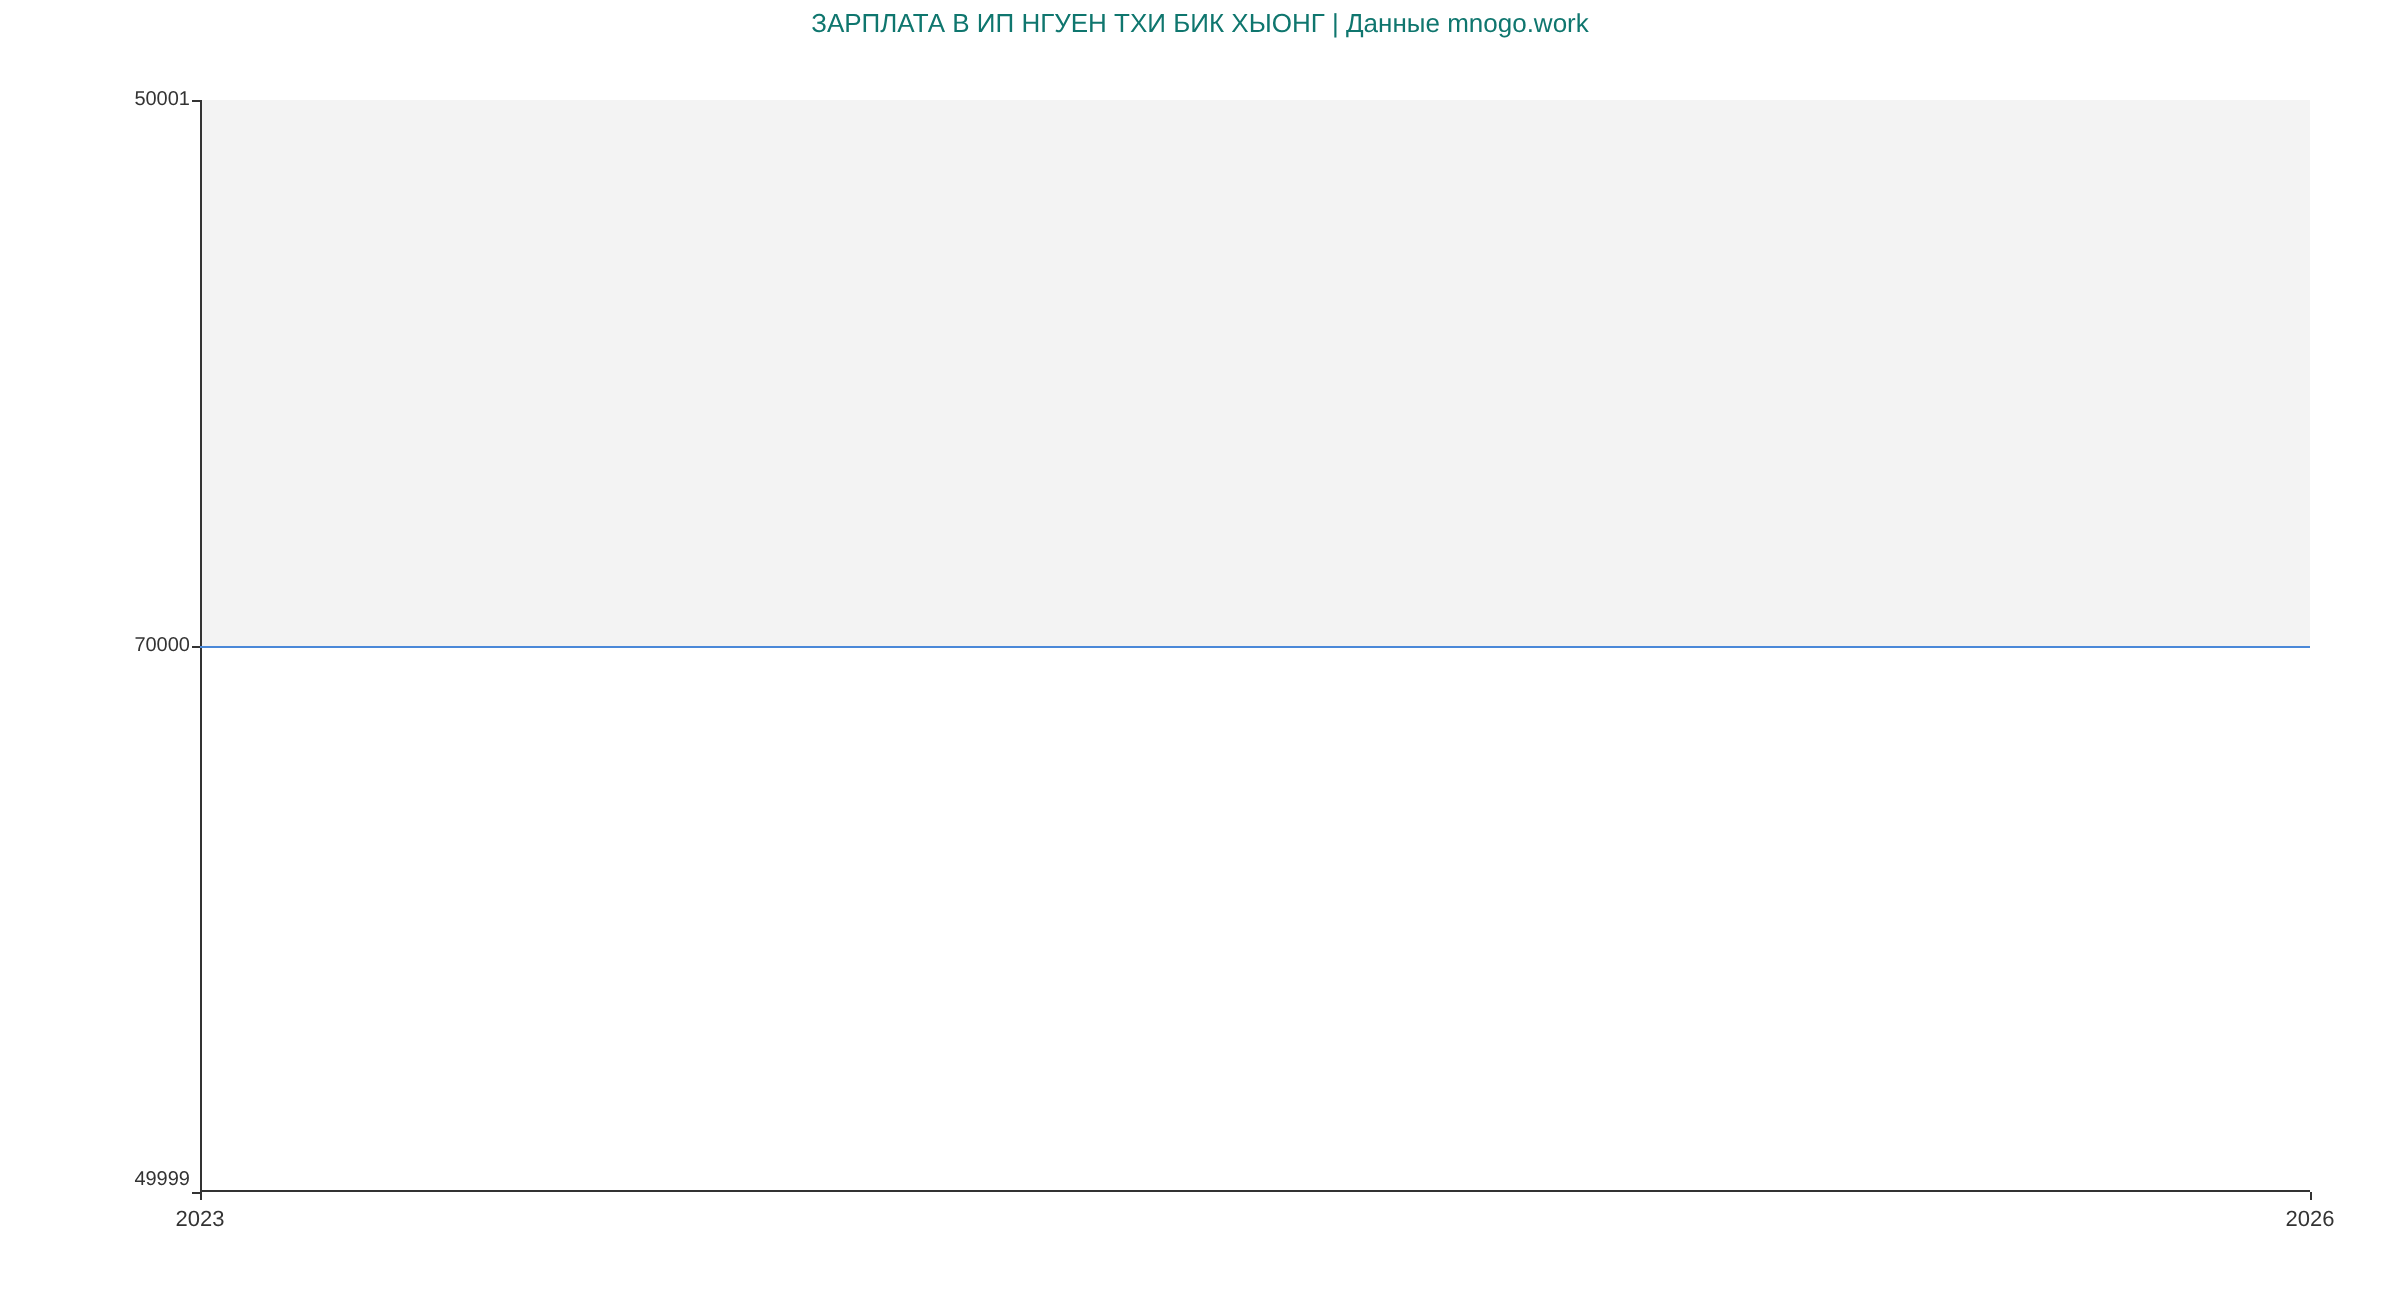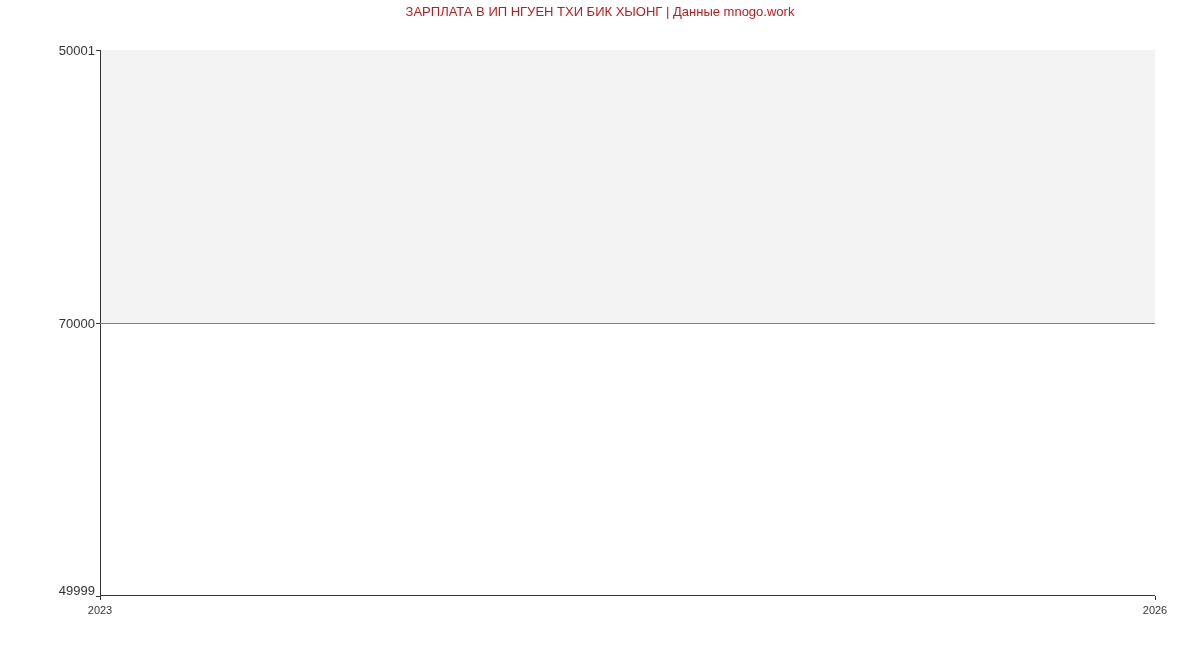--- a/index.html
+++ b/index.html
@@ -19,21 +19,21 @@
     width: 1200px;
     height: 650px;
   }
   .title {
     position: absolute;
     top: 4px;
     left: 0;
     width: 1200px;
     text-align: center;
     font-size: 13px;
-    color: #b91c1c;
+    color: #0f766e;
   }
   .plot-bg-top {
     position: absolute;
     left: 100px;
     top: 50px;
     width: 1055px;
     height: 273px;
     background: #f3f3f3;
   }
   .plot-area {
@@ -43,21 +43,21 @@
     width: 1055px;
     height: 546px;
     border-left: 1px solid #333;
     border-bottom: 1px solid #333;
   }
   .y-tick {
     position: absolute;
     left: 0;
     width: 95px;
     text-align: right;
-    font-size: 13px;
+    font-size: 10px;
     color: #333;
     transform: translateY(-50%);
   }
   .y-tick-mark {
     position: absolute;
     left: 96px;
     width: 4px;
     height: 1px;
     background: #333;
   }

